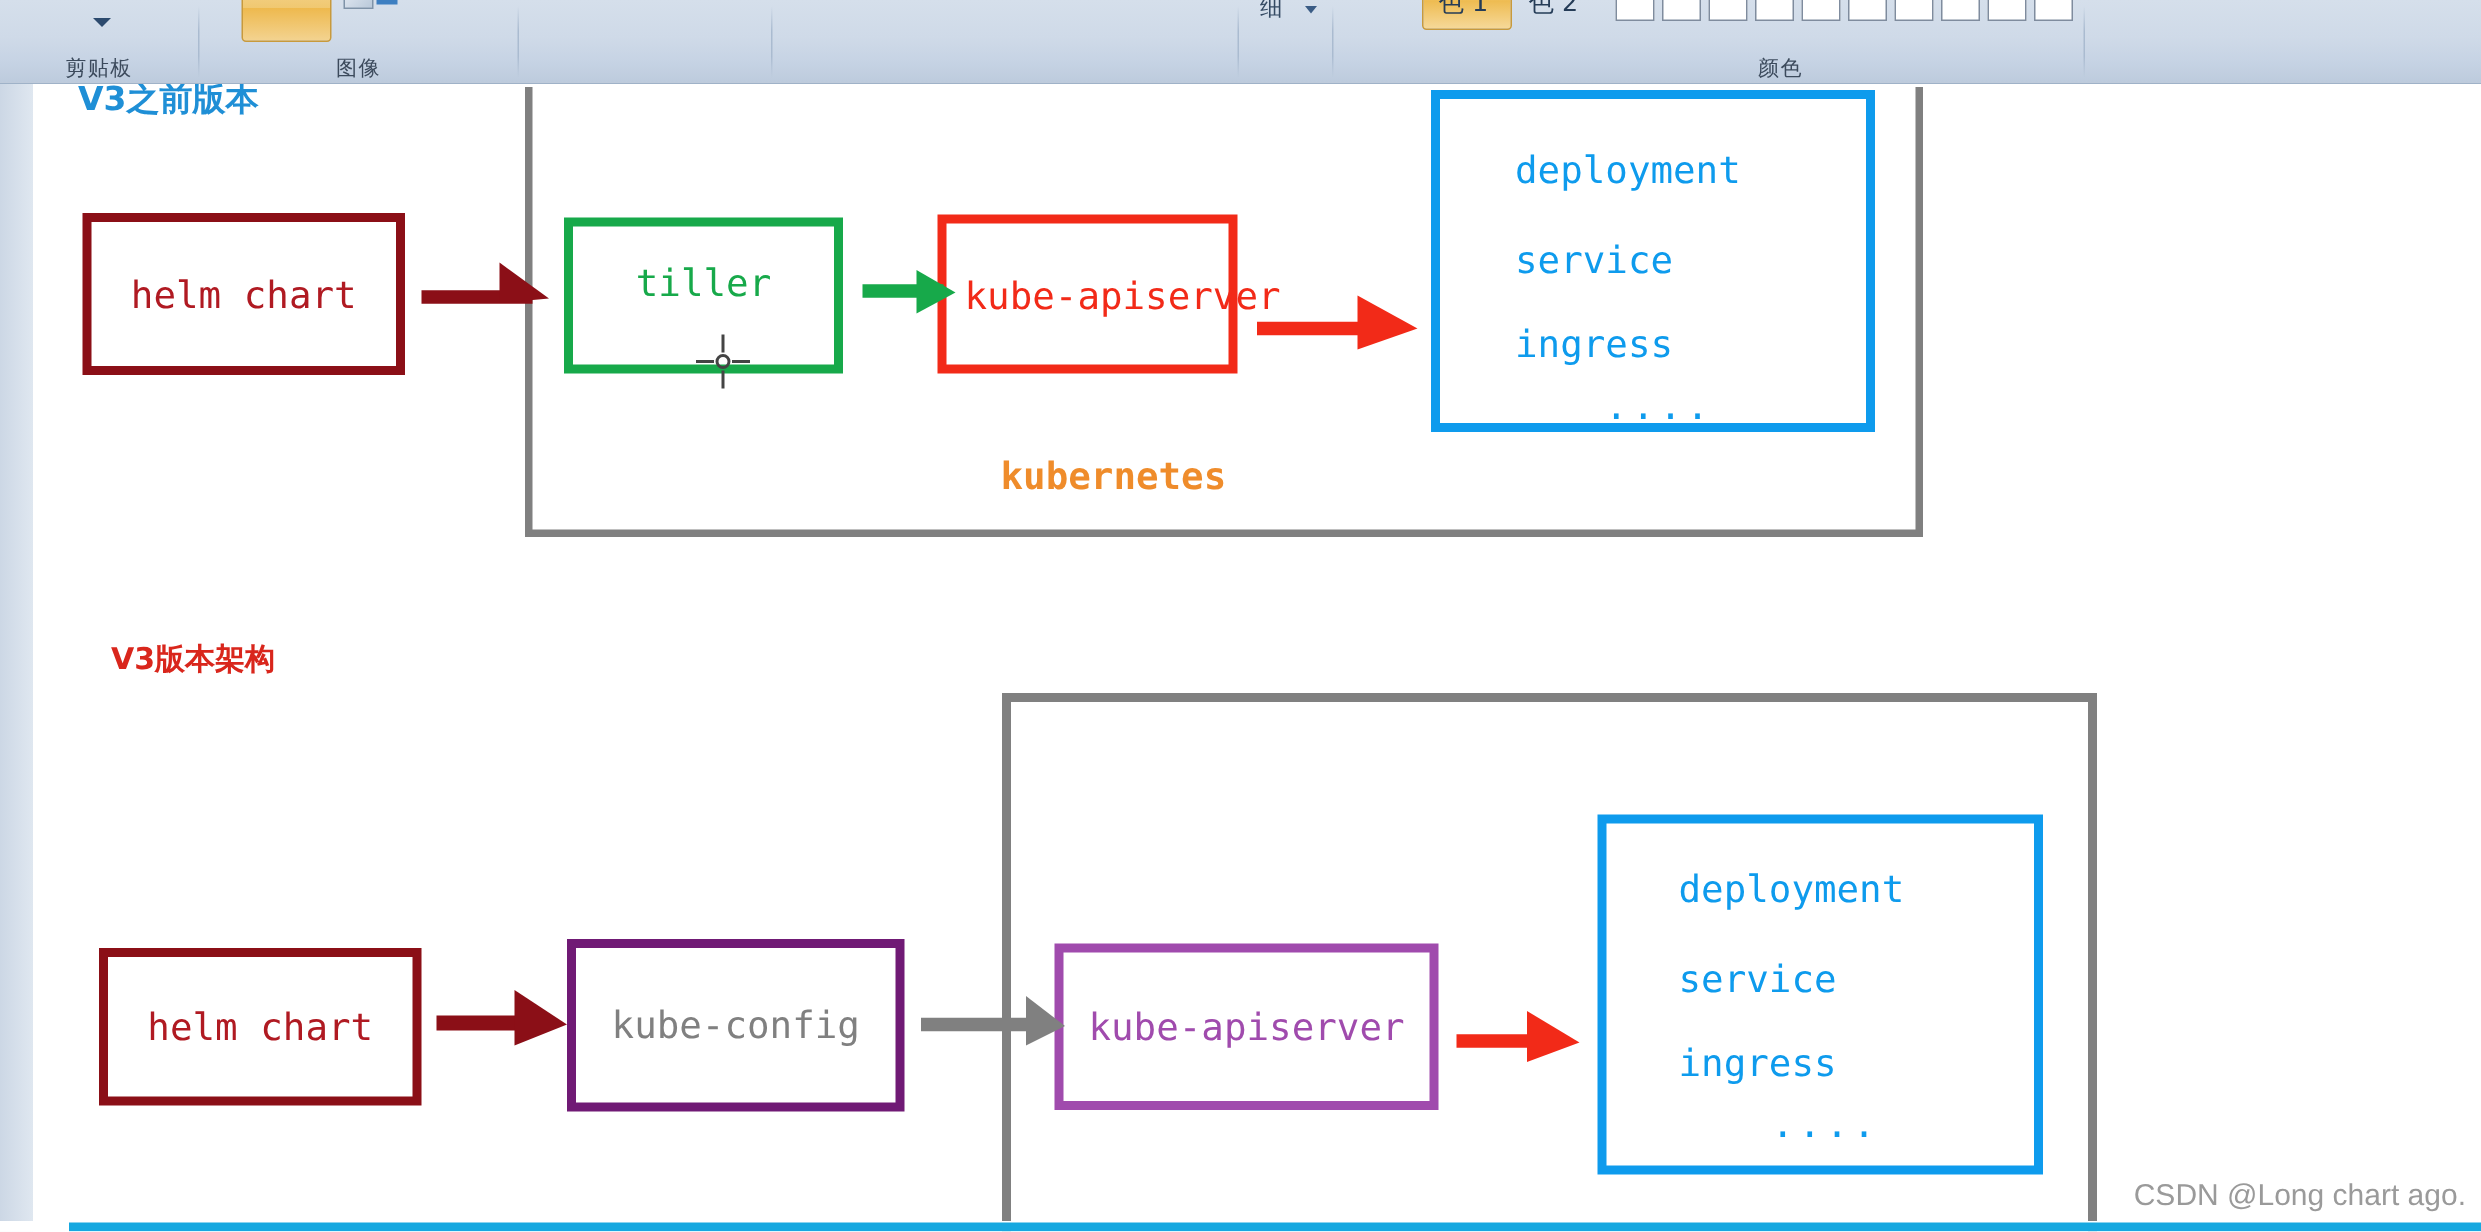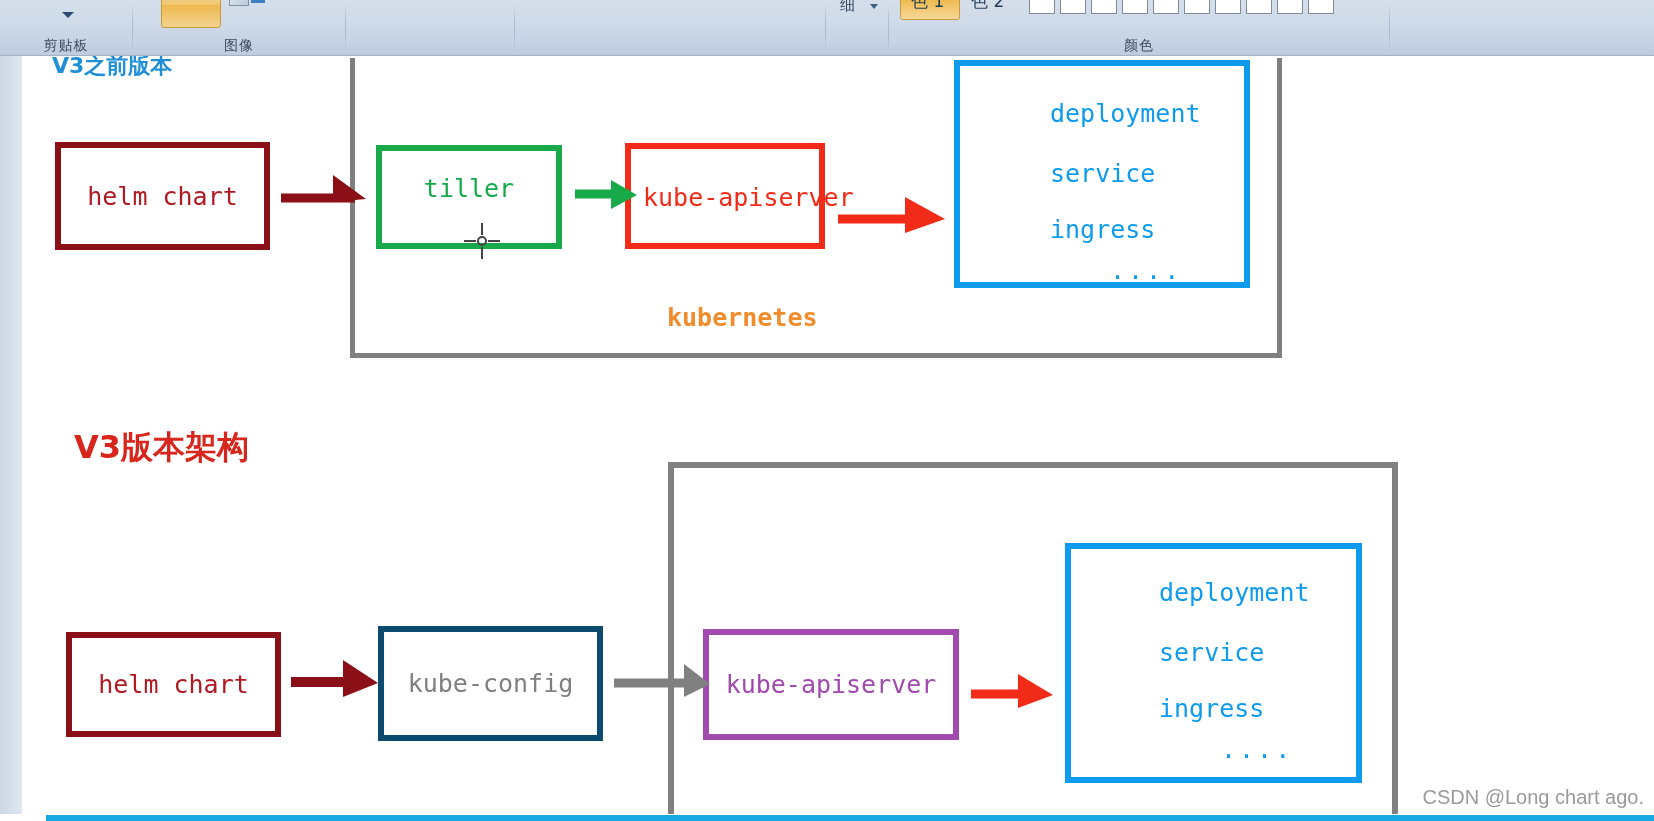--- a/index.html
+++ b/index.html
@@ -170,21 +170,20 @@
   }
   .free-label {
     position: absolute;
     font-family: "DejaVu Sans Mono", monospace;
     white-space: nowrap;
   }
   .res-line {
     position: absolute;
     font-family: "DejaVu Sans Mono", monospace;
     white-space: nowrap;
-    margin-left: 40px;
   }
 
   
   .arrow-layer {
     position: absolute;
     left: 0; top: 0;
     width: 1654px; height: 765px;
     pointer-events: none;
   }
 
@@ -238,21 +237,21 @@
     <div class="rgroup-sep" style="left:514px;"></div>
 
     <div class="rgroup-sep" style="left:825px;"></div>
 
     <div class="rgroup" style="left:826px;width:62px;">
       <div class="thin-label" style="left:14px;top:-4px;">细</div>
       <div class="smallcaret" style="left:44px;top:4px;"></div>
     </div>
     <div class="rgroup-sep" style="left:888px;"></div>
 
-    <div class="rgroup" style="left:889px;width:500px;">
+    <div class="rgroup" style="left:937px;width:500px;">
       <div class="colorbtn-sel" style="left:11px;top:-20px;width:60px;height:40px;"></div>
       <div class="colorbtn" style="left:22px;top:-10px;">色 1</div>
       <div class="colorbtn" style="left:82px;top:-10px;">色 2</div>
 
       <div class="swatch" style="left:140px;top:-12px;"></div>
       <div class="swatch" style="left:171px;top:-12px;"></div>
       <div class="swatch" style="left:202px;top:-12px;"></div>
       <div class="swatch" style="left:233px;top:-12px;"></div>
       <div class="swatch" style="left:264px;top:-12px;"></div>
       <div class="swatch" style="left:295px;top:-12px;"></div>
@@ -288,29 +287,29 @@
         <span class="nbox-label" style="font-size:25px; color:#f22a18; position:absolute; left:12px; top:36px;">kube-apiserver</span>
       </div>
 
       <div class="nbox" style="left:932px; top:4px; width:296px; height:228px; border:6px solid #0e9bed; display:block;">
         <div class="res-line" style="left:50px; top:33px; font-size:25px; color:#0e9bed;">deployment</div>
         <div class="res-line" style="left:50px; top:93px; font-size:25px; color:#0e9bed;">service</div>
         <div class="res-line" style="left:50px; top:149px; font-size:25px; color:#0e9bed;">ingress</div>
         <div class="res-line" style="left:110px; top:190px; font-size:25px; color:#0e9bed; letter-spacing:3px;">....</div>
       </div>
 
-      <div class="heading" style="left:52px; top:370px; font-size:32px; color:#d9261c;">V3版本架构</div>
+      <div class="heading" style="left:52px; top:370px; font-size:20px; color:#d9261c;">V3版本架构</div>
 
       <div class="container-box" style="left:646px; top:406px; width:730px; height:365px; border:6px solid #808080; border-bottom:none;"></div>
 
       <div class="nbox" style="left:44px; top:576px; width:215px; height:105px; border:6px solid #8b0f17;">
         <span class="nbox-label" style="font-size:25px; color:#b01a22;">helm chart</span>
       </div>
 
-      <div class="nbox" style="left:356px; top:570px; width:225px; height:115px; border:6px solid #0c4a6e;">
+      <div class="nbox" style="left:356px; top:570px; width:225px; height:115px; border:6px solid #701a75;">
         <span class="nbox-label" style="font-size:25px; color:#808080;">kube-config</span>
       </div>
 
       <div class="nbox" style="left:681px; top:573px; width:256px; height:111px; border:6px solid #a04bad;">
         <span class="nbox-label" style="font-size:25px; color:#a04bad;">kube-apiserver</span>
       </div>
 
       <div class="nbox" style="left:1043px; top:487px; width:297px; height:240px; border:6px solid #0e9bed; display:block;">
         <div class="res-line" style="left:48px; top:29px; font-size:25px; color:#0e9bed;">deployment</div>
         <div class="res-line" style="left:48px; top:89px; font-size:25px; color:#0e9bed;">service</div>

